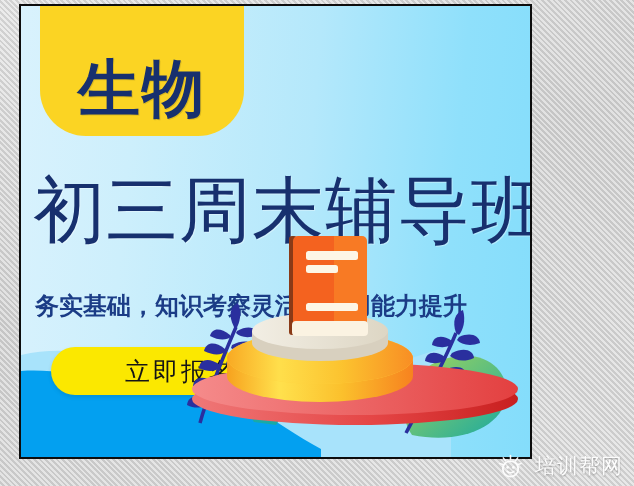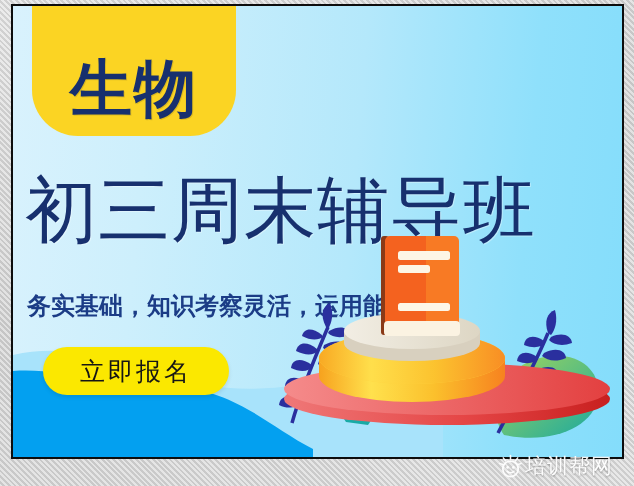--- a/index.html
+++ b/index.html
@@ -12,22 +12,22 @@
   
   .backdrop{
     position:absolute; inset:0;
     background:
       repeating-linear-gradient(45deg, rgba(255,255,255,.45) 0 2px, rgba(190,190,190,.35) 2px 4px),
       linear-gradient(160deg,#dcdcdc,#c9c9c9 45%,#d6d6d6);
   }
   
   .poster{
     position:absolute;
-    left:11px; top:4px;
-    width:613px; height:455px;
+    left:19px; top:4px;
+    width:513px; height:455px;
     border:2px solid #0d0d0d;
     overflow:hidden;
     background:linear-gradient(95deg,#d9f2fd 0%,#cdeffc 22%,#b4e8fb 55%,#8fe0fb 82%,#84ddfb 100%);
   }
 
   
   .badge{
     position:absolute;
     left:19px; top:-18px;
     width:204px; height:148px;
@@ -78,33 +78,34 @@
     width:186px; height:48px;
     background:#fbe800;
     border:none;
     border-radius:24px;
     color:#151515;
     font-family:"DejaVu Sans", sans-serif;
     font-size:25px;
     letter-spacing:3px;
     cursor:pointer;
     box-shadow:0 2px 4px rgba(0,0,0,.10);
+    text-align:right;
   }
 
   
   .waves{ position:absolute; left:0; bottom:0; width:430px; height:130px; }
 
   
   .scene{ position:absolute; right:0; bottom:0; width:350px; height:230px; }
 
   
   .watermark{
     position:absolute;
     left:492px; top:448px;
-    display:flex; align-items:center; gap:2px;
+    display:flex; align-items:center; gap:12px;
     padding:4px 8px 4px 6px;
     color:#ffffff;
     font-size:21px;
     letter-spacing:1px;
     text-shadow:0 1px 2px rgba(0,0,0,.35);
     opacity:.95;
   }
   .wm-icon{ width:25px; height:25px; display:block; }
 </style>
 </head>

